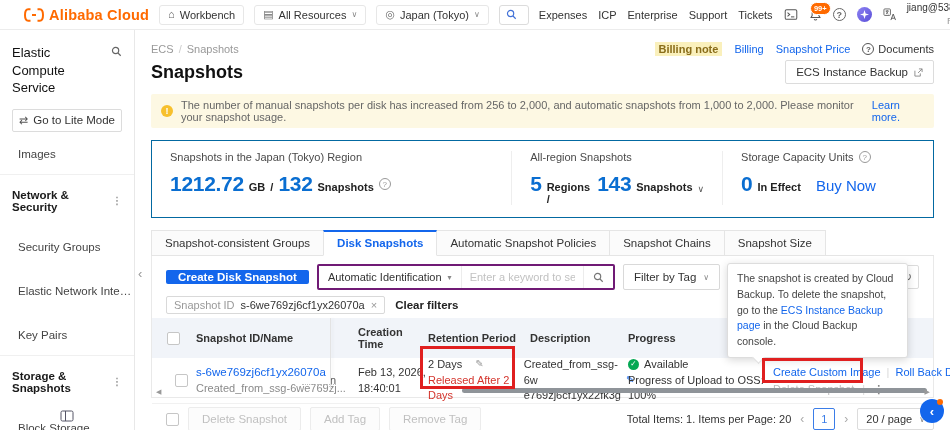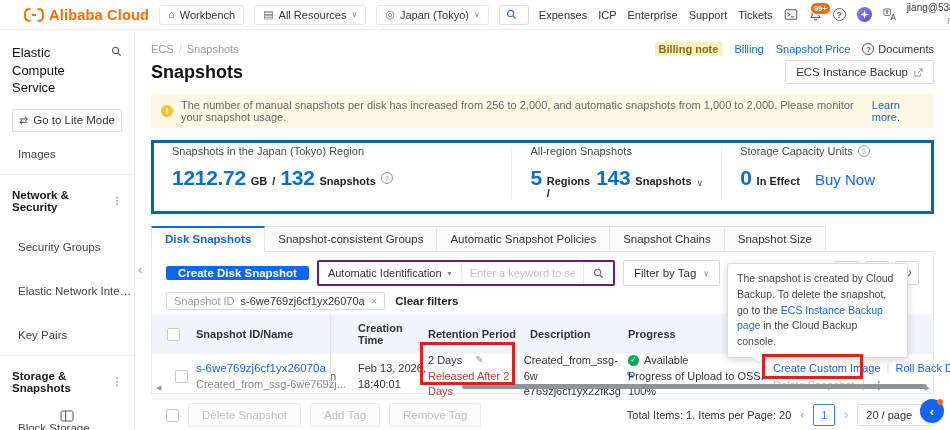--- a/index.html
+++ b/index.html
@@ -57,21 +57,21 @@
 
   .title-row { margin-top:4px; display:flex; align-items:center; }
   .page-title { font-size:18px; font-weight:bold; color:#111; }
   .backup-btn { margin-left:auto; border:1px solid #dcdcdc; border-radius:2px; background:#fff; padding:5px 10px; font-size:11.5px; color:#333; display:flex; align-items:center; gap:6px; cursor:pointer; }
 
   .notice { margin-top:10px; background:#fdf8e3; border-radius:2px; padding:5px 10px; display:flex; align-items:center; gap:8px; }
   .notice-ic { width:12px; height:12px; border-radius:50%; background:#f7c02d; color:#fff; font-size:9px; font-weight:bold; display:flex; align-items:center; justify-content:center; flex:none; }
   .notice-text { font-size:11px; color:#666; }
   .notice .blue-link { margin-left:-4px; }
 
-  .stats { margin-top:12px; border:3px solid #0369a1; background:#fff; display:flex; padding:2px 0 12px; }
+  .stats { margin-top:12px; border:1px solid #0369a1; background:#fff; display:flex; padding:10px 0 12px; }
   .stat { padding:0 18px; }
   .stat + .stat { border-left:1px solid #eee; }
   .stat-1 { width:46%; } .stat-2 { width:27%; } .stat-3 { width:27%; }
   .stat-label { font-size:11px; color:#4a4a4a; margin-bottom:9px; display:flex; align-items:center; gap:5px; }
   .stat-vals { display:flex; align-items:baseline; gap:5px; }
   .big { font-size:21px; font-weight:bold; color:#0a6ed1; letter-spacing:-.3px; }
   .unit { font-size:11px; font-weight:bold; color:#222; }
   .stat-vals .qcircle { align-self:center; width:12px; height:12px; border-color:#999; color:#999; font-size:8px; font-weight:normal; }
   .stat-vals .chev { font-size:9px; color:#555; align-self:center; cursor:pointer; }
   .buy-now { color:#1366ec; font-size:15px; margin-left:10px; cursor:pointer; }
@@ -349,22 +349,22 @@
       </div>
       <div class="stat-vals">
         <span class="big">0</span>
         <span class="unit">In Effect</span>
         <span class="buy-now">Buy Now</span>
       </div>
     </div>
   </div>
 
   <div class="tabs">
+    <div class="tab">Snapshot-consistent Groups</div>
     <div class="tab active">Disk Snapshots</div>
-    <div class="tab">Snapshot-consistent Groups</div>
     <div class="tab">Automatic Snapshot Policies</div>
     <div class="tab">Snapshot Chains</div>
     <div class="tab">Snapshot Size</div>
   </div>
 
   <div class="panel">
     <span class="collapse-handle">‹</span>
 
     <div class="toolbar">
       <button class="create-btn">Create Disk Snapshot</button>

